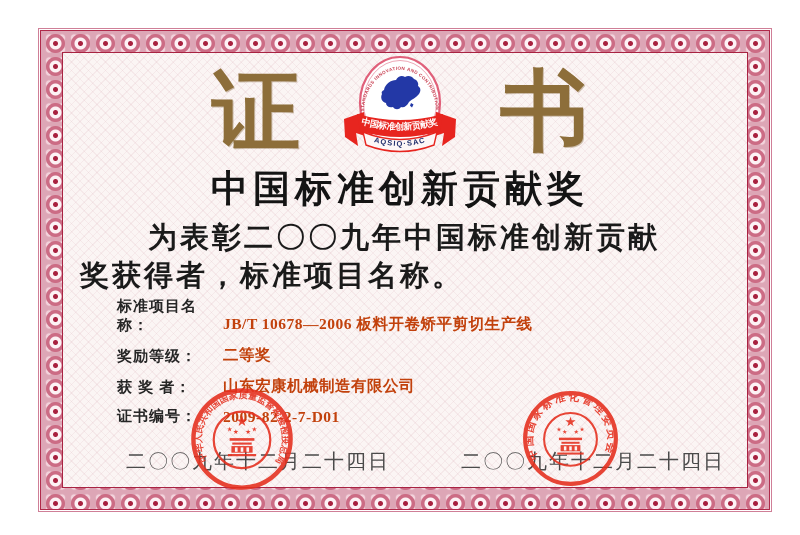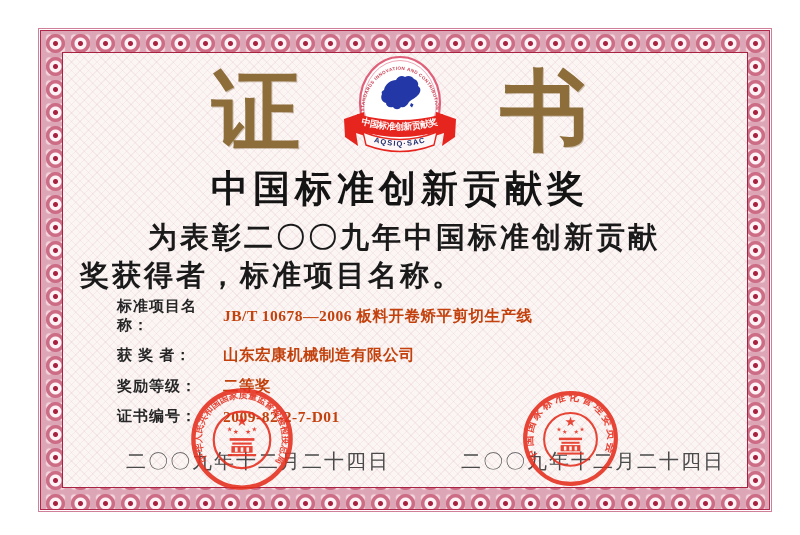--- a/index.html
+++ b/index.html
@@ -44,21 +44,21 @@
   .heading{
     position:absolute;left:0;top:164px;width:100%;text-align:center;
     font-size:37px;font-weight:800;letter-spacing:5px;color:#141414;
   }
   .body-text{
     position:absolute;left:80px;top:218px;width:645px;
     font-size:29px;font-weight:700;letter-spacing:3px;color:#1a1a1a;line-height:38px;
   }
   .body-line.indent{text-indent:68px;}
   .fields{position:absolute;left:117px;top:297px;}
-  .field-row{display:flex;align-items:center;margin-bottom:10px;}
+  .field-row{display:flex;align-items:flex-end;margin-bottom:10px;}
   .field-label{
     display:inline-block;width:106px;font-size:15px;font-weight:700;
     letter-spacing:1px;color:#262626;
   }
   .field-value{
     font-family:"Liberation Serif","DejaVu Serif",serif;
     font-size:15.5px;font-weight:700;color:#c2410c;letter-spacing:0.5px;
   }
   .date{
     position:absolute;top:448px;font-family:"Liberation Serif","DejaVu Serif",serif;
@@ -121,26 +121,26 @@
       <div class="body-line indent">为表彰二〇〇九年中国标准创新贡献</div>
       <div class="body-line">奖获得者，标准项目名称。</div>
     </div>
 
     <div class="fields">
       <div class="field-row">
         <span class="field-label">标准项目名称：</span>
         <span class="field-value">JB/T 10678—2006 板料开卷矫平剪切生产线</span>
       </div>
       <div class="field-row">
+        <span class="field-label">奖励等级：</span>
+        <span class="field-value">二等奖</span>
+      </div>
+      <div class="field-row">
         <span class="field-label">获 奖 者：</span>
         <span class="field-value">山东宏康机械制造有限公司</span>
-      </div>
-      <div class="field-row">
-        <span class="field-label">奖励等级：</span>
-        <span class="field-value">二等奖</span>
       </div>
       <div class="field-row">
         <span class="field-label">证书编号：</span>
         <span class="field-value">2009-82-2-7-D01</span>
       </div>
     </div>
 
     <div class="date date-left">二〇〇九年十二月二十四日</div>
     <div class="date date-right">二〇〇九年十二月二十四日</div>
 

